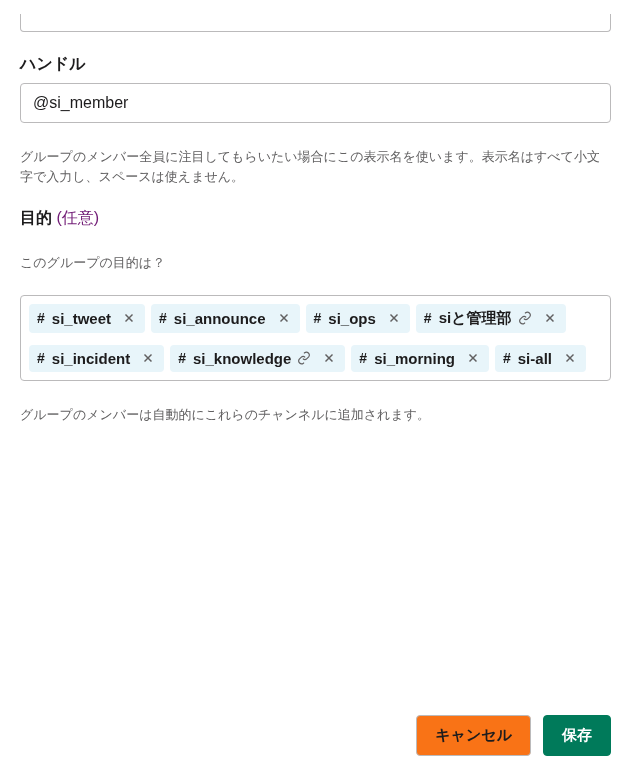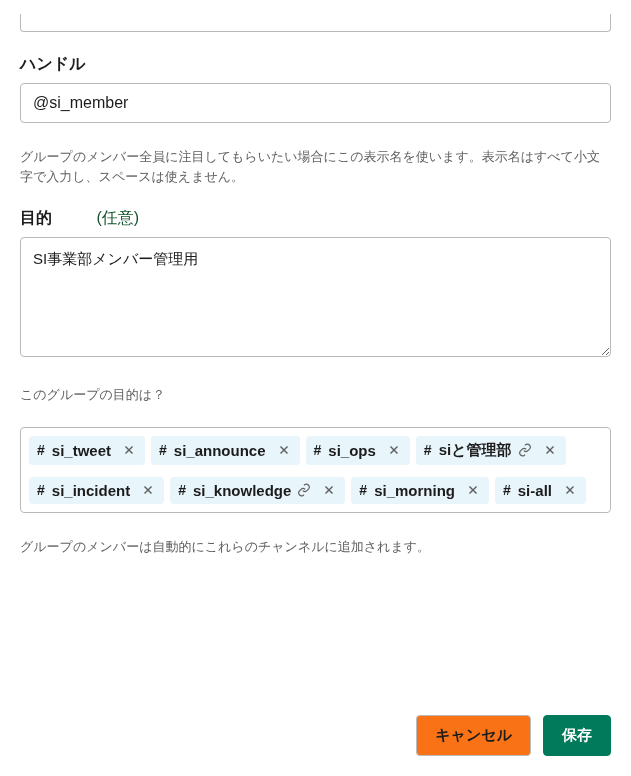--- a/index.html
+++ b/index.html
@@ -50,23 +50,22 @@
     .field-group {
       margin-bottom: 22px;
     }
     .field-label {
       font-size: 16px;
       font-weight: 700;
       margin-bottom: 8px;
       display: block;
     }
     .optional {
-      color: #14532d;
+      color: #701a75;
       font-weight: 400;
-      margin-left: 40px;
     }
     .text-input {
       width: 100%;
       border: 1px solid #bbbabb;
       border-radius: 4px;
       padding: 10px 12px;
       font-size: 16px;
       font-family: inherit;
       color: #1d1c1d;
       background: #fff;
@@ -191,21 +190,20 @@
     <label class="field-label">ハンドル</label>
     <input type="text" class="text-input" id="handle-input" value="@si_member" style="">
     <p class="help-text">グループのメンバー全員に注目してもらいたい場合にこの表示名を使います。表示名はすべて小文字で入力し、スペースは使えません。</p>
   </div>
 
   <div class="field-group">
     <label class="field-label">
       <span>目的</span>
       <span class="optional">(任意)</span>
     </label>
-    <textarea class="textarea" id="purpose-textarea" style="">SI事業部メンバー管理用</textarea>
     <p class="help-text">このグループの目的は？</p>
   </div>
 
   <div class="field-group">
     <div class="channel-box" id="channel-box">
         <span class="channel-chip">
           <span class="hash">#</span>
           <span>si_tweet</span>
           <button class="chip-remove">
             <svg viewBox="0 0 24 24" fill="none" stroke="currentColor" stroke-width="3">

